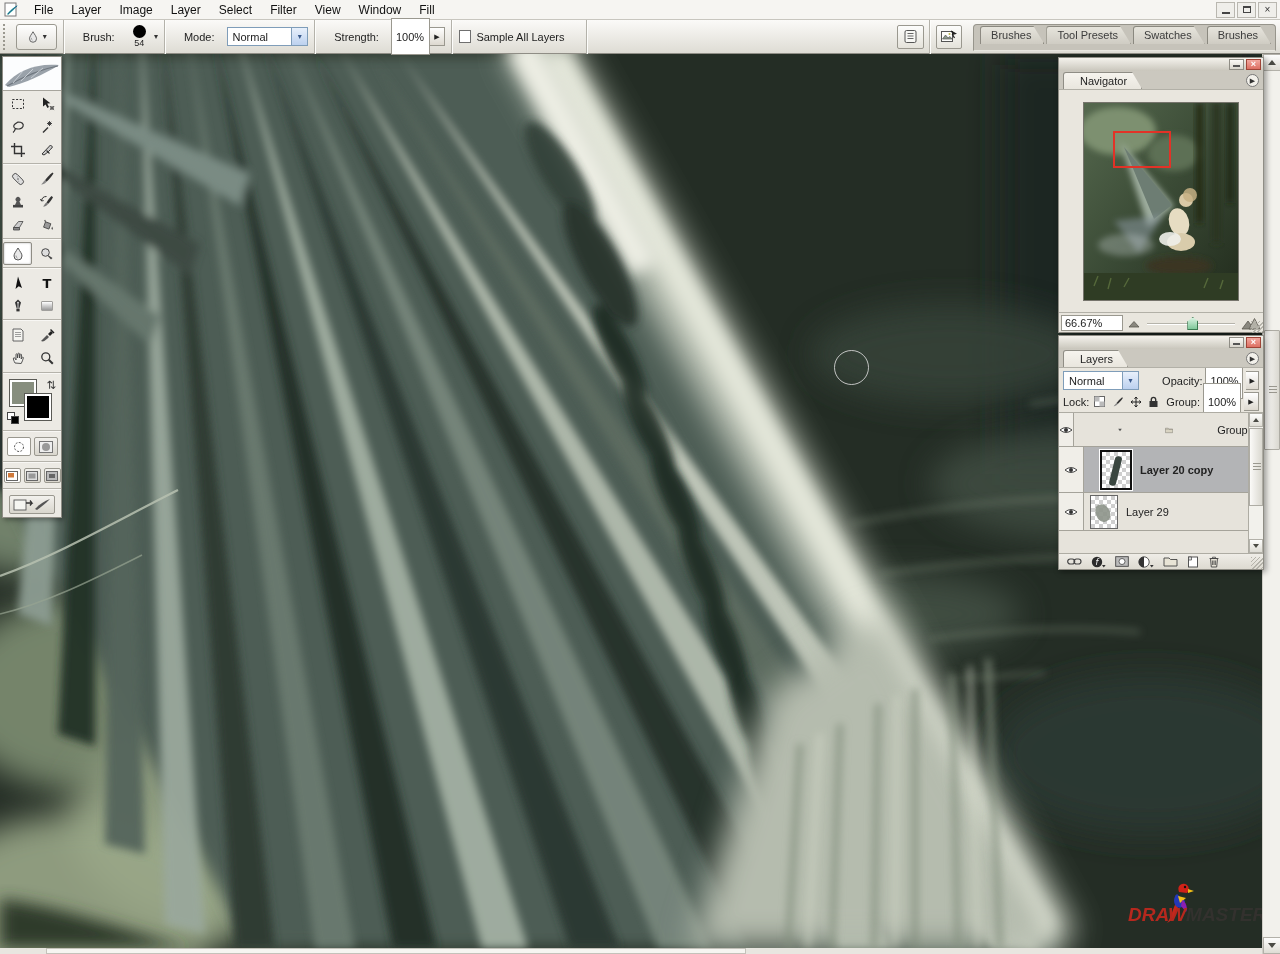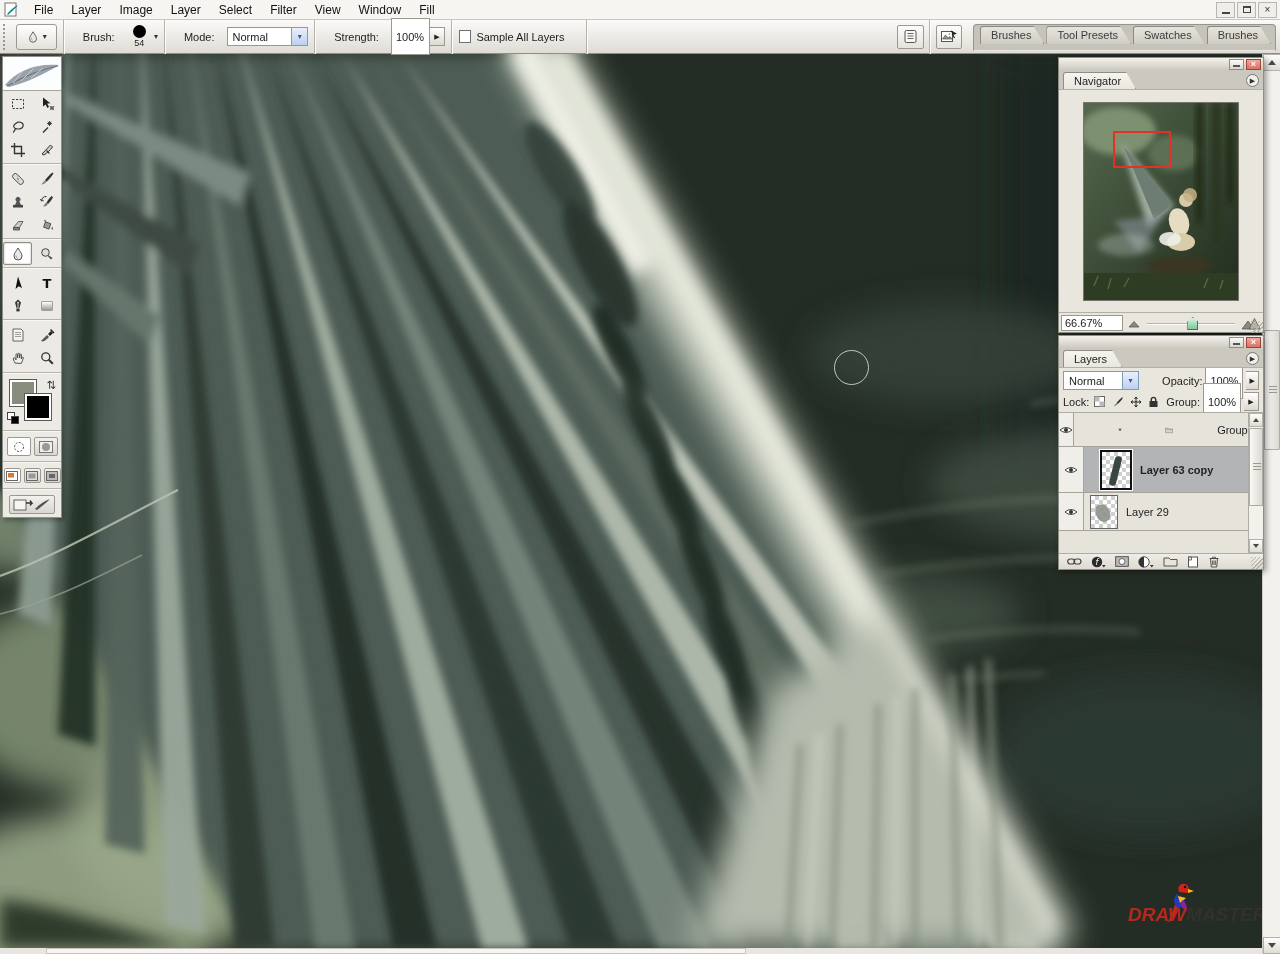--- a/index.html
+++ b/index.html
@@ -108,21 +108,21 @@
     border:1px solid #8f8d85; box-shadow:2px 2px 6px rgba(0,0,0,.4); z-index:60; font-size:11px; color:#222;}
   .pal-titlebar { height:13px; background:linear-gradient(#f4f2ec,#c9c6bc);
     display:flex; justify-content:flex-end; align-items:center; gap:2px; padding-right:2px;}
   .pal-min { width:15px; height:11px; background:linear-gradient(#fbfaf7,#d8d5cc); border:1px solid #8f8d85;
     display:flex; align-items:flex-end; justify-content:center;}
   .pal-min .bar{ width:7px; height:2px; background:#555; margin-bottom:2px;}
   .pal-close { width:15px; height:11px; background:linear-gradient(#f2a79e,#dd6f62); border:1px solid #9e4437;
     color:#fff; font-size:9px; line-height:9px; text-align:center; font-weight:bold;}
   .pal-tabs { height:19px; background:#cbc8bf; display:flex; align-items:flex-end; padding-left:4px; position:relative;
     border-bottom:1px solid #b2b0a7;}
-  .pal-tab { height:17px; padding:2px 14px 0 10px; background:linear-gradient(#f6f4ee,#e9e6de);
+  .pal-tab { height:17px; padding:2px 14px 0 16px; background:linear-gradient(#f6f4ee,#e9e6de);
     border:1px solid #8f8d85; border-bottom:none; border-radius:3px 0 0 0;
     clip-path:polygon(0 0, calc(100% - 10px) 0, 100% 100%, 0 100%); font-size:11px;}
   .pal-menu-btn { position:absolute; right:4px; top:3px; width:13px; height:13px; border:1px solid #777;
     border-radius:50%; background:#f2f0ea; display:flex; align-items:center; justify-content:center;
     font-size:7px; color:#333;}
 
   
   #navigator { top:57px; height:276px; }
   #nav-content { height:222px; display:flex; align-items:center; justify-content:center; background:#e9e6de;}
   #nav-thumb { width:156px; height:199px; border:1px solid #76746c; position:relative; }
@@ -743,21 +743,21 @@
     <div class="lrow sel" style="height:46px;">
       <div class="eyecell">
         <svg width="14" height="10" viewBox="0 0 14 10">
             <path d="M1 5 Q7 0 13 5 Q7 10 1 5 Z" fill="#fff" stroke="#333" stroke-width="0.9"></path>
             <circle cx="7" cy="5" r="2" fill="#333"></circle>
           </svg>
       </div>
       <div class="checker" style="width:32px; height:40px; margin-left:16px; border:2px solid #111; outline:1px solid #fff; position:relative;">
         <div style="position:absolute; left:10px; top:4px; width:7px; height:30px; background:#3a4640; transform:rotate(14deg); border-radius:3px;"></div>
       </div>
-      <span class="lname" style="font-weight:bold;">Layer 63 copy</span>
+      <span class="lname" style="font-weight:bold;">Layer 20 copy</span>
     </div>
 
     <div class="lrow" style="height:38px;">
       <div class="eyecell">
         <svg width="14" height="10" viewBox="0 0 14 10">
             <path d="M1 5 Q7 0 13 5 Q7 10 1 5 Z" fill="#fff" stroke="#333" stroke-width="0.9"></path>
             <circle cx="7" cy="5" r="2" fill="#333"></circle>
           </svg>
       </div>
       <div class="checker" style="width:28px; height:34px; margin-left:6px; border:1px solid #666; position:relative;">

